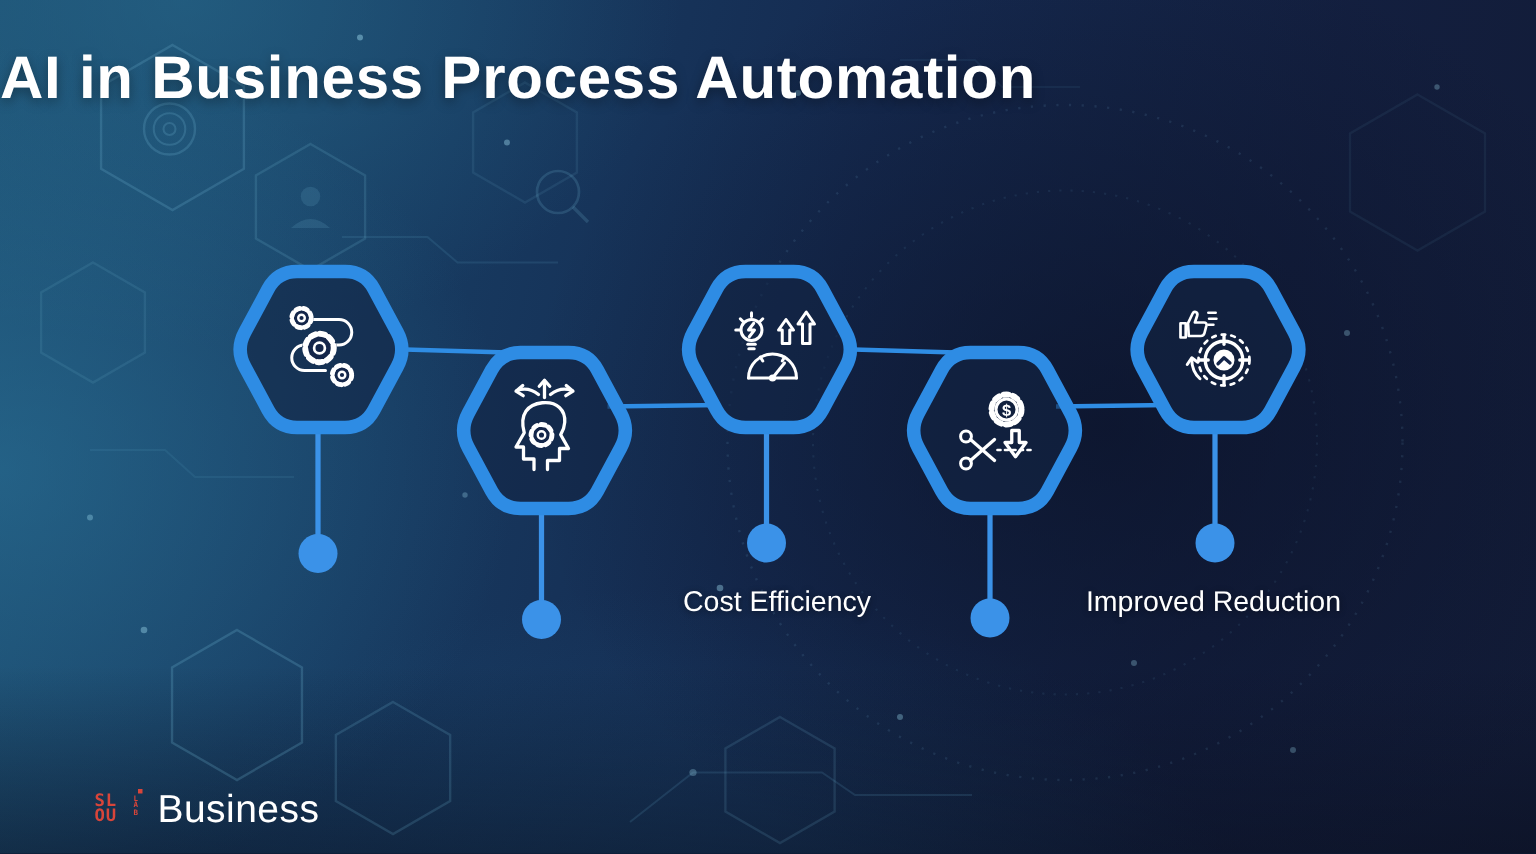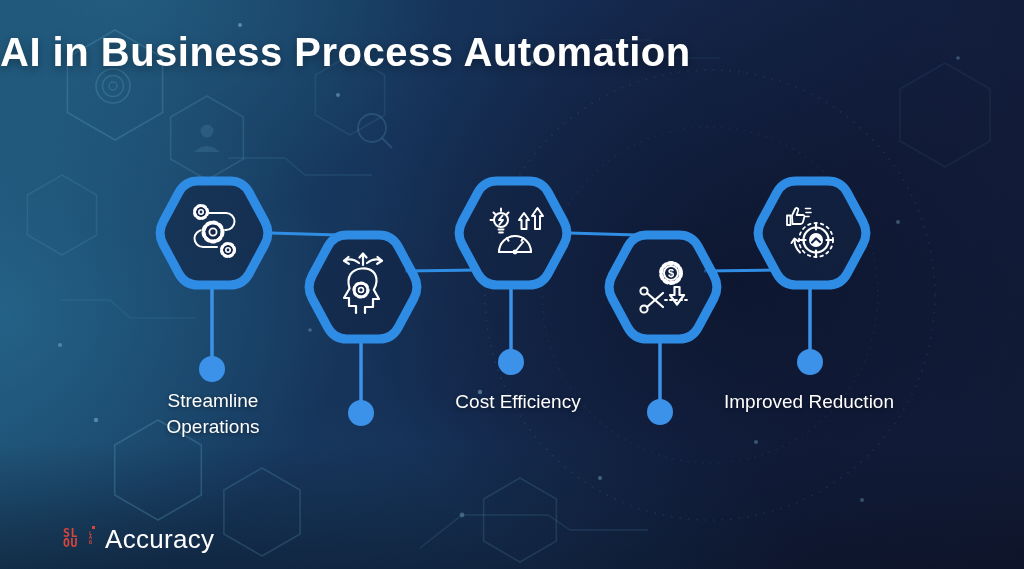--- a/index.html
+++ b/index.html
@@ -207,29 +207,28 @@
       <path d="M13 20.5 h3.5 v9.5 h-3.5 z" stroke-width="1.8"></path>
       <path d="M18.5 29 h8 q2 0 2.5 -2 l1.3 -5 q0.4 -2 -1.7 -2 h-6 l1.5 -4.5 q0.6 -2 -1 -2.5 q-1.3 -0.4 -2 1 l-3.1 6.5 z" stroke-width="1.8"></path>
       <line x1="31.5" y1="13.5" x2="36.5" y2="13.5" stroke-width="1.6"></line>
       <line x1="32" y1="17.5" x2="37" y2="17.5" stroke-width="1.6"></line>
       <line x1="31.5" y1="21.5" x2="35" y2="21.5" stroke-width="1.6"></line>
     </g>
   </svg>
 
   <h1 class="page-title">AI in Business Process Automation</h1>
 
-  <div class="item-label label-1">Streamline Operations</div>
   <div class="item-label label-3">Cost Efficiency</div>
   <div class="item-label label-5">Improved Reduction</div>
 
   <div class="brand">
     <div class="brand-mark">
       <div class="mark-rows">
         <span>SL</span>
         <span>OU</span>
       </div>
       <div class="mark-side">LAB</div>
       <div class="mark-dot"></div>
     </div>
-    <div class="brand-name">Accuracy</div>
+    <div class="brand-name">Business</div>
   </div>
 
 </div>
 
 </body></html>

